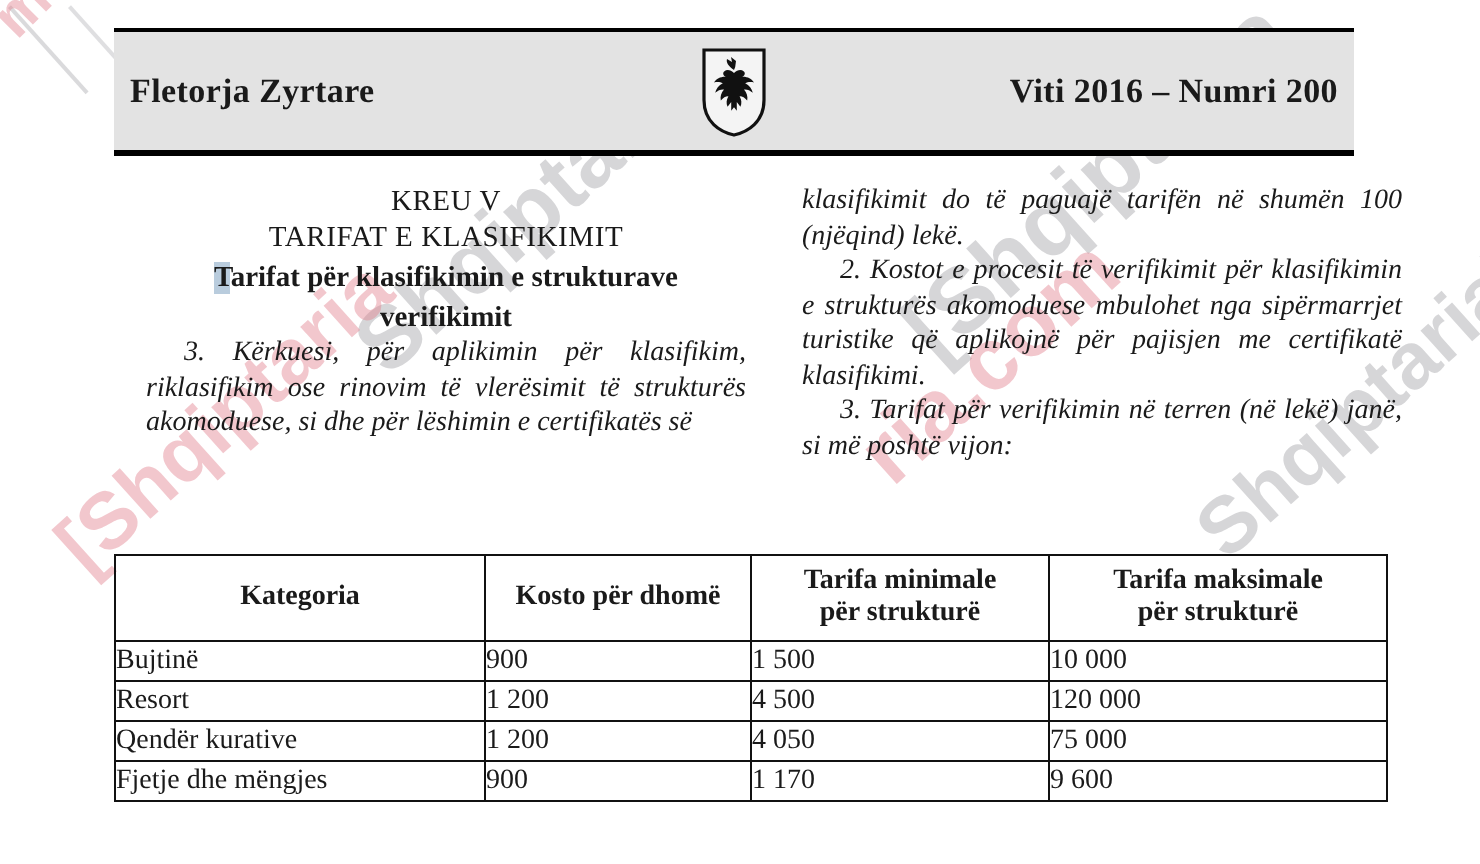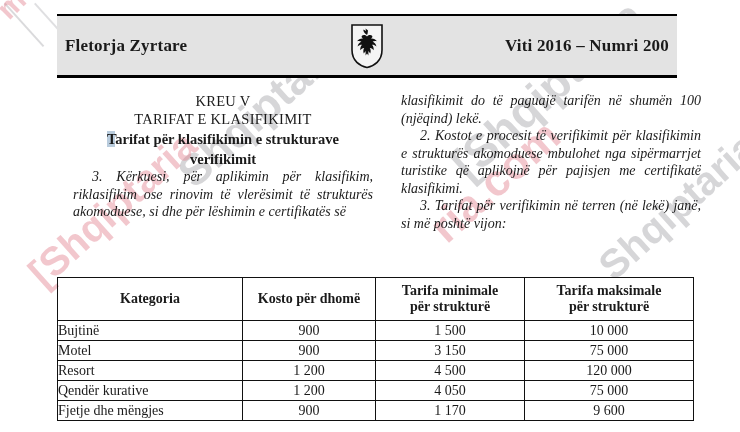--- a/index.html
+++ b/index.html
@@ -216,21 +216,21 @@
     text-align: center;
     height: 40px;
     padding: 1px 4px;
   }
   #fee-table td {
     height: 19px;
     line-height: 19px;
     font-size: 14px;
   }
   td.cat  { text-align: left;  padding-left: 5px; }
-  td.num  { text-align: center; padding-right: 7px; }
+  td.num  { text-align: left; padding-right: 7px; }
   .c1 { width: 185px; }
   .c2 { width: 133px; }
   .c3 { width: 149px; }
   .c4 { width: 169px; }
 </style>
 </head>
 <body>
 
 <div id="page">
 
@@ -317,26 +317,20 @@
       </tr>
     </thead>
     <tbody>
       <tr>
         <td class="cat">Bujtinë</td>
         <td class="num">900</td>
         <td class="num">1 500</td>
         <td class="num">10 000</td>
       </tr>
       <tr>
-        <td class="cat">Motel</td>
-        <td class="num">900</td>
-        <td class="num">3 150</td>
-        <td class="num">75 000</td>
-      </tr>
-      <tr>
         <td class="cat">Resort</td>
         <td class="num">1 200</td>
         <td class="num">4 500</td>
         <td class="num">120 000</td>
       </tr>
       <tr>
         <td class="cat">Qendër kurative</td>
         <td class="num">1 200</td>
         <td class="num">4 050</td>
         <td class="num">75 000</td>

